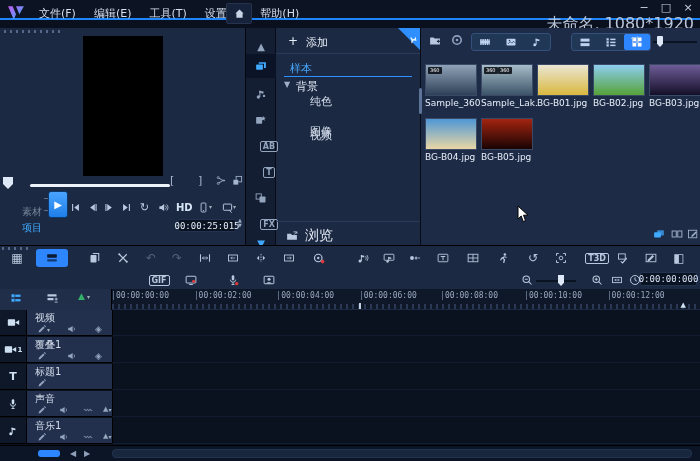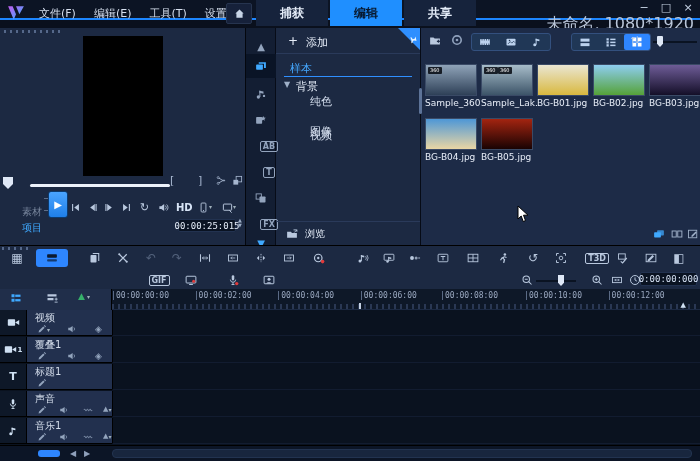--- a/index.html
+++ b/index.html
@@ -64,21 +64,21 @@
   #add-row { position:absolute; left:0; top:0; right:0; height:26px; border-bottom:1px solid #2a3a5a; }
   #add-plus { position:absolute; left:12px; top:6px; font-size:12px; color:#e6edf8; }
   #add-label { position:absolute; left:30px; top:7px; font-size:11px; color:#e6edf8; }
   #sample-item { position:absolute; left:14px; top:33px; font-size:11px; color:#45a8ff; }
   #sample-underline { position:absolute; left:8px; top:48px; right:8px; height:1px; background:#2f8fff; }
   #group-caret { position:absolute; left:8px; top:52px; font-size:8px; color:#9fb0c8; }
   #group-item { position:absolute; left:20px; top:51px; font-size:11px; color:#dfe7f3; }
   .tree-child { position:absolute; left:34px; font-size:11px; color:#d4deee; }
   #browse-sep { position:absolute; left:0; right:0; top:193px; height:1px; background:#2a3a5a; }
   #browse-row { position:absolute; left:10px; top:199px; display:flex; align-items:center; gap:7px; }
-  #browse-label { font-size:10px; color:#dfe7f3; }
+  #browse-label { font-size:14px; color:#dfe7f3; }
 
   
   #gallery { position:absolute; left:420px; top:28px; width:280px; height:217px; background:#1d2b47; border-left:1px solid #060b16; }
   #gdivider { position:absolute; left:-2px; top:60px; width:3px; height:26px; background:#5d7398; border-radius:2px; }
   .gt-ic { position:absolute; top:6px; }
   .btn-group { position:absolute; top:5px; height:18px; background:#203756; border:1px solid #33507e; border-radius:3px; display:flex; }
   .btn-cell { width:26px; display:flex; align-items:center; justify-content:center; color:#bcd2ee; }
   .btn-cell.active { background:#2e86ff; border-radius:2px; color:#fff; }
   #gslider-track { position:absolute; left:232px; top:13px; width:44px; height:2px; background:#0a1322; }
   #gslider-thumb { position:absolute; left:236px; top:8px; width:6px; height:11px; background:#dfe8f6; border-radius:1px;
@@ -158,25 +158,20 @@
         <div class="menu-item">文件(F)</div>
         <div class="menu-item">编辑(E)</div>
         <div class="menu-item">工具(T)</div>
         <div class="menu-item">设置(S)</div>
         <div class="menu-item">帮助(H)</div>
       </div>
     <div id="home-btn">
         <svg width="11" height="11" viewBox="0 0 16 16" fill="currentColor">
           <path d="M8 2L2 8h1.5v6h9V8H14z"></path>
         </svg>
-      </div>
-    <div id="tabs">
-        <div class="tab">捕获</div>
-        <div class="tab active">编辑</div>
-        <div class="tab">共享</div>
       </div>
     <div id="winctrls">
         <div class="winbtn">−</div>
         <div class="winbtn">□</div>
         <div class="winbtn">×</div>
       </div>
     <div id="project-label">未命名, 1080*1920</div>
   </div>
 
   <div id="player">

